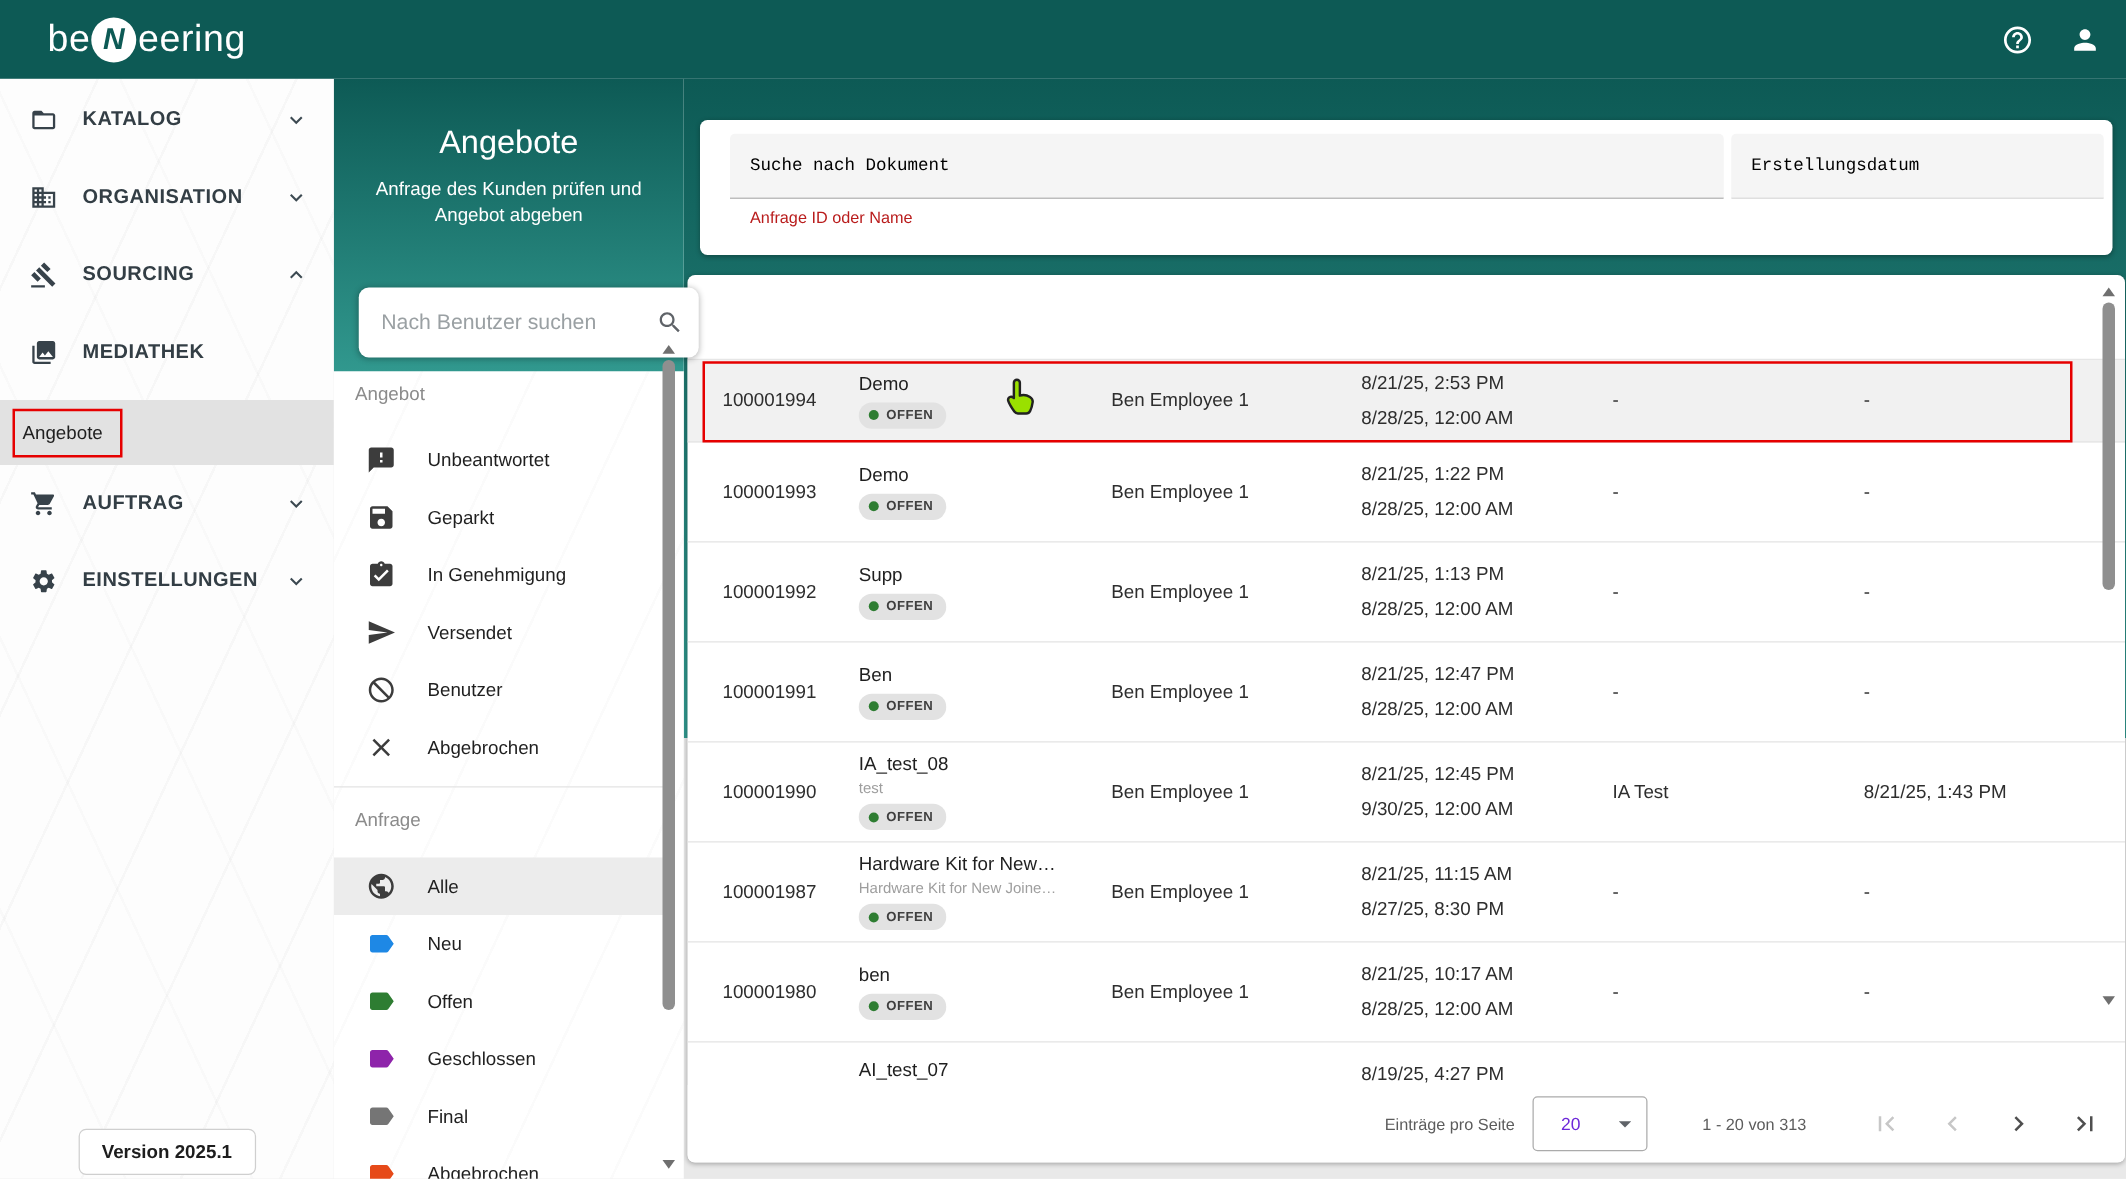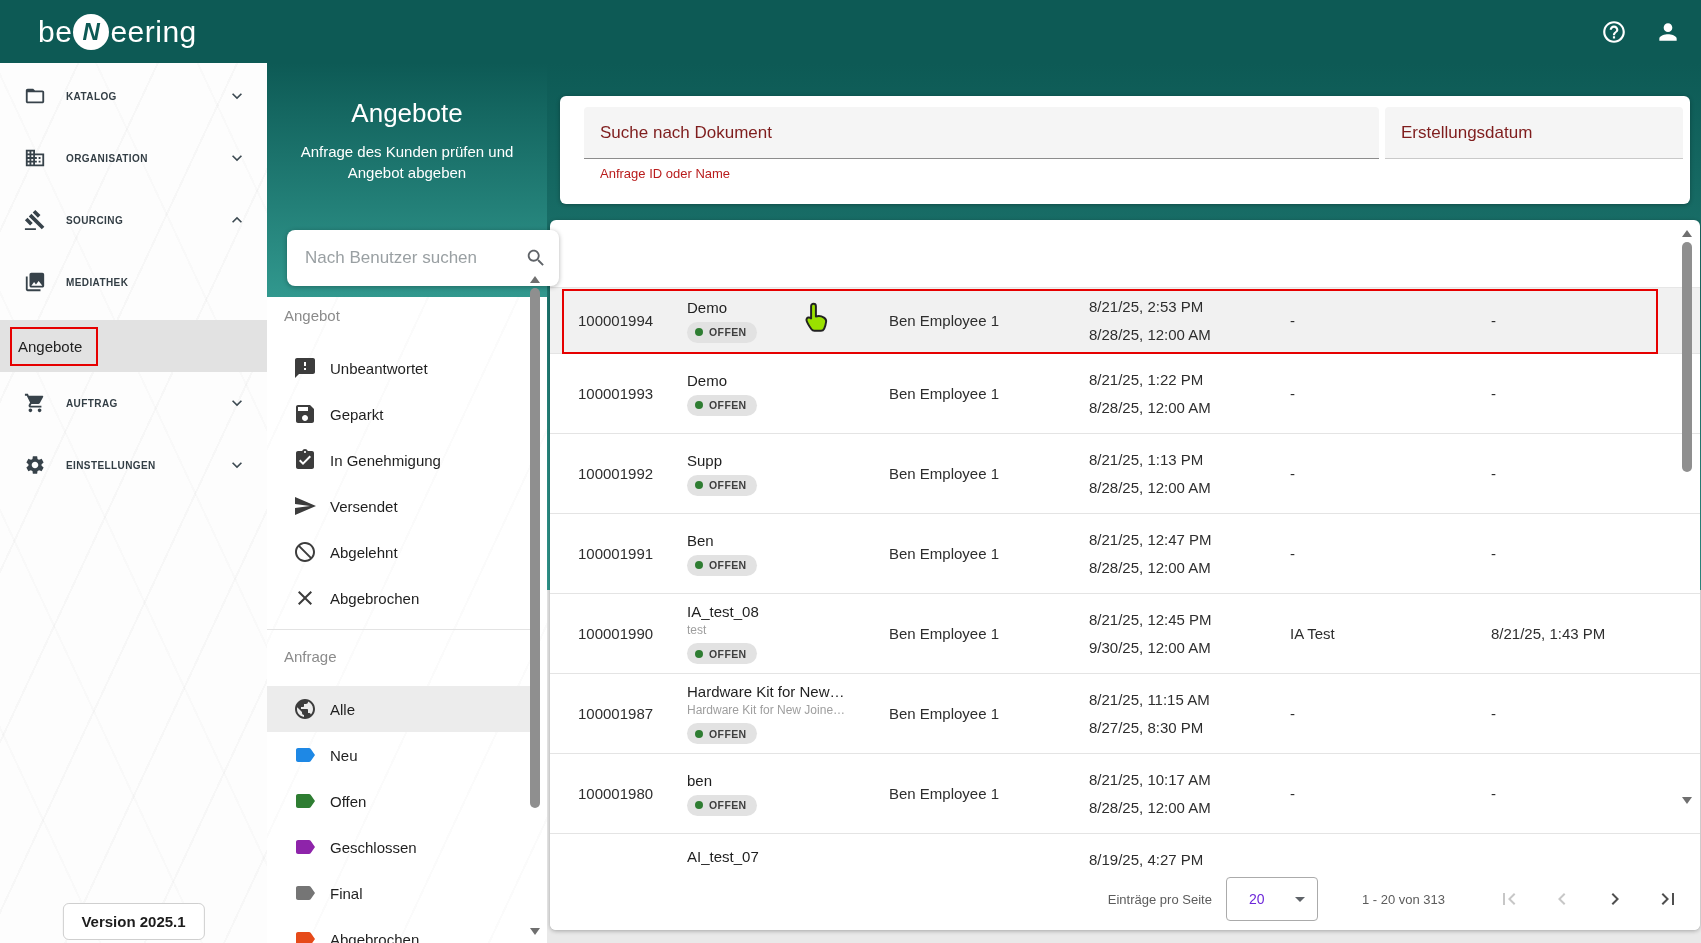--- a/index.html
+++ b/index.html
@@ -13,21 +13,21 @@
   .logo{margin-left:38px;color:#fff;font-size:30px;letter-spacing:.5px;display:flex;align-items:center;font-weight:400;}
   .logo .n-circle{display:inline-flex;align-items:center;justify-content:center;width:36px;height:36px;border-radius:50%;background:#fff;color:#0d5a55;font-weight:700;font-style:italic;font-size:24px;margin:0 1px;}
   .topbar-icons{position:absolute;right:0;top:0;height:63px;display:flex;align-items:center;gap:28px;padding-right:20px;}
   .tb-icon{width:26px;height:26px;color:#fff;cursor:pointer;}
   
   .sidebar{position:absolute;left:0;top:63px;width:267px;height:880px;background:#fdfdfd;z-index:20;
     background-image:repeating-linear-gradient(115deg,transparent 0 70px,rgba(0,0,0,.022) 70px 72px),repeating-linear-gradient(65deg,transparent 0 90px,rgba(0,0,0,.016) 90px 92px);}
   .nav{padding-top:2px;}
   .nav-item{height:62px;display:flex;align-items:center;padding:0 20px 0 24px;cursor:pointer;position:relative;}
   .nav-icon{width:22px;height:22px;color:#37424a;flex:0 0 22px;}
-  .nav-label{margin-left:20px;font-size:10px;font-weight:700;letter-spacing:.4px;color:#333e45;}
+  .nav-label{margin-left:20px;font-size:16px;font-weight:700;letter-spacing:.4px;color:#333e45;}
   .nav-chevron{margin-left:auto;width:20px;height:20px;color:#3d4a52;}
   .nav-item.sub{height:52px;background:#e2e2e2;margin-top:7px;padding-left:0;}
   .nav-item.sub .nav-label{margin-left:10px;font-size:15px;font-weight:400;letter-spacing:0;color:#1f1f1f;
     border:2.5px solid #e60000;padding:9px 14px 9px 6px;}
   .version-box{position:absolute;left:50%;top:840px;transform:translateX(-50%);background:#fff;border:1px solid #cfcfcf;border-radius:6px;padding:9px 18px;font-size:15px;font-weight:700;color:#1d1d1d;white-space:nowrap;}
   
   .panel{position:absolute;left:267px;top:63px;width:280px;height:880px;background:#fff;z-index:10;
     background-image:repeating-linear-gradient(115deg,transparent 0 80px,rgba(0,0,0,.015) 80px 82px);}
   .panel-head{position:absolute;left:0;top:0;width:280px;height:234px;background:linear-gradient(180deg,#0d5a55 0%,#31988e 100%);}
   .panel-title{position:absolute;left:0;top:35px;width:280px;text-align:center;color:#fff;font-size:26px;font-weight:500;}
@@ -36,35 +36,35 @@
   .panel-search .ph{color:#9aa0a3;font-size:17px;flex:1;}
   .panel-search .mag{width:22px;height:22px;color:#5f6368;}
   .panel-lists{position:absolute;left:0;top:234px;width:264px;}
   .f-section-label{margin:6px 0 18px 0;padding-left:17px;font-size:15px;color:#8b8b8b;height:24px;display:flex;align-items:center;}
   .f-section-label.second{margin-top:14px;}
   .f-divider{border-top:1px solid #e3e3e3;margin-top:8px;}
   .f-item{height:46px;display:flex;align-items:center;padding-left:26px;cursor:pointer;}
   .f-item.active{background:#ececec;}
   .f-icon{width:24px;height:24px;color:#3c3c3c;display:flex;align-items:center;justify-content:center;}
   .f-icon svg{width:20px;height:20px;}
-  .f-label{margin-left:13px;font-size:15px;color:#1f1f1f;}
+  .f-label{margin-left:25px;font-size:15px;color:#1f1f1f;}
   
   .panel-scrollbar{position:absolute;left:528px;top:268px;width:14px;height:675px;z-index:15;}
   .sb-arrow{position:absolute;left:2px;width:0;height:0;border-left:5px solid transparent;border-right:5px solid transparent;}
   .sb-arrow.up{top:8px;border-bottom:7px solid #6f6f6f;}
   .sb-arrow.down{bottom:8px;border-top:7px solid #6f6f6f;}
   .panel-scrollbar .sb-thumb{position:absolute;left:2px;top:20px;width:10px;height:520px;background:#8f8f8f;border-radius:6px;}
   
   .main-bg{position:absolute;left:547px;top:63px;right:0;bottom:0;background:linear-gradient(180deg,#0d5a55 0px,#31988e 527px,#e9e9e9 527px,#e9e9e9 100%);}
   
   .search-card{position:absolute;left:560px;top:96px;width:1130px;height:108px;background:#fff;border-radius:6px;box-shadow:0 1px 4px rgba(0,0,0,.3);z-index:5;}
   .field{position:absolute;top:11px;height:51px;background:#f5f5f5;border-radius:4px 4px 0 0;display:flex;align-items:center;padding:0 16px;cursor:text;}
   .field.doc{left:24px;width:763px;border-bottom:1px solid #8c8c8c;}
   .field.date{left:825px;width:266px;border-bottom:1px solid #c9c9c9;}
-  .field .ph{color:#7f1d1d;font-size:17px;}
+  .field .ph{color:#000000;font-size:14px;font-family:Liberation Mono, monospace;}
   .helper{position:absolute;left:40px;top:70px;font-size:13px;color:#b91c1c;}
   
   .table-card{position:absolute;left:550px;top:220px;width:1150px;height:710px;background:#fff;border-radius:6px;box-shadow:0 1px 4px rgba(0,0,0,.3);overflow:hidden;z-index:5;}
   .tgrid{display:grid;grid-template-columns:109px 202px 200px 201px 201px auto;padding-left:28px;padding-right:64px;align-items:center;}
   .thead{height:67px;border-bottom:1px solid #e6e6e6;font-size:13.5px;font-weight:700;color:#474747;}
   .tbody{position:absolute;left:0;top:68px;width:100%;}
   .trow{height:79px;border-bottom:1px solid #e4e4e4;position:relative;cursor:pointer;}
   .trow.highlighted{height:65px;background:#f1f1f1;}
   .trow.highlighted::after{content:'';position:absolute;left:12px;right:42px;top:1px;bottom:-1px;border:2.5px solid #e60000;pointer-events:none;}
   .trow.partial{border-bottom:none;align-items:start;padding-top:14px;}
@@ -249,21 +249,21 @@
           </svg>
         </span>
         <span class="f-label">Versendet</span>
       </div>
       <div class="f-item">
         <span class="f-icon">
           <svg viewBox="0 0 24 24">
             <path d="M12 2C6.48 2 2 6.48 2 12s4.48 10 10 10 10-4.48 10-10S17.52 2 12 2zm0 18c-4.42 0-8-3.58-8-8 0-1.85.63-3.55 1.69-4.9L16.9 18.31C15.55 19.37 13.85 20 12 20zm6.31-3.1L7.1 5.69C8.45 4.63 10.15 4 12 4c4.42 0 8 3.58 8 8 0 1.85-.63 3.55-1.69 4.9z"></path>
           </svg>
         </span>
-        <span class="f-label">Abgelehnt</span>
+        <span class="f-label">Benutzer</span>
       </div>
       <div class="f-item">
         <span class="f-icon">
           <svg viewBox="0 0 24 24">
             <path d="M19 6.41L17.59 5 12 10.59 6.41 5 5 6.41 10.59 12 5 17.59 6.41 19 12 13.41 17.59 19 19 17.59 13.41 12z"></path>
           </svg>
         </span>
         <span class="f-label">Abgebrochen</span>
       </div>
     <div class="f-divider"></div>

